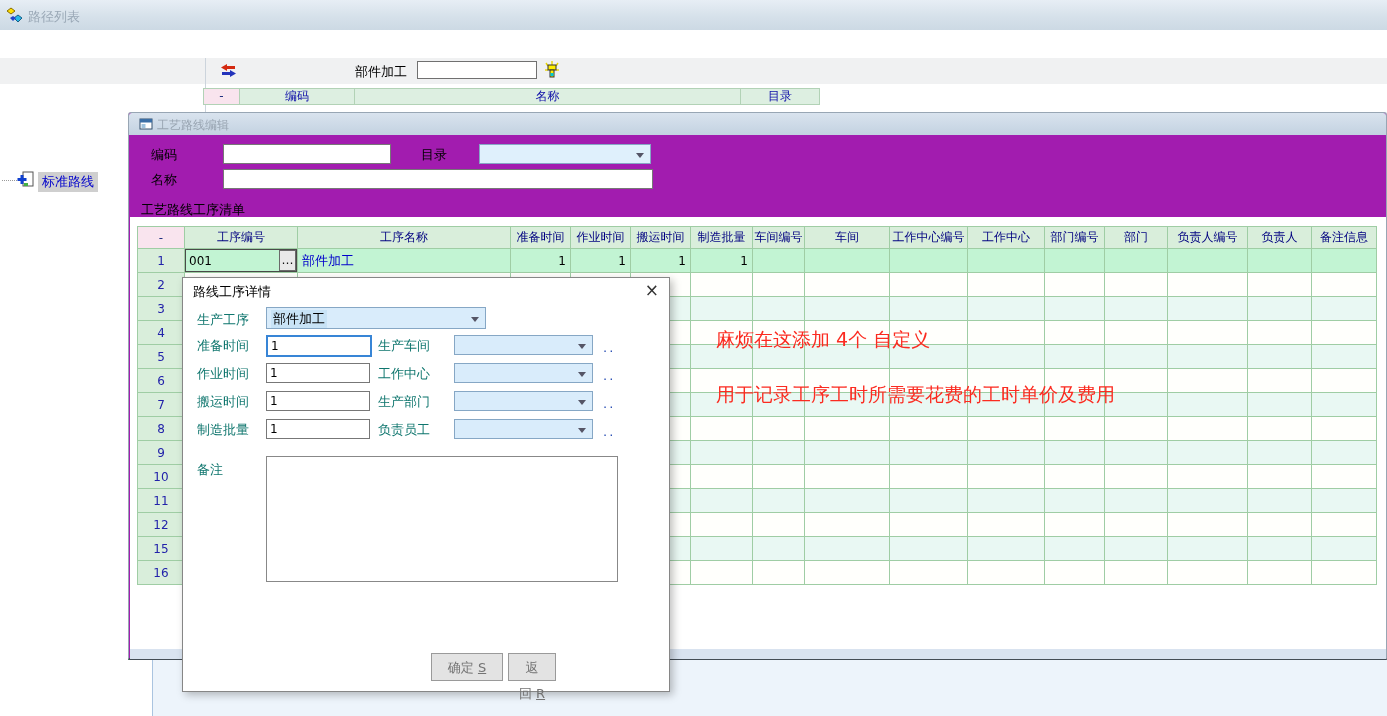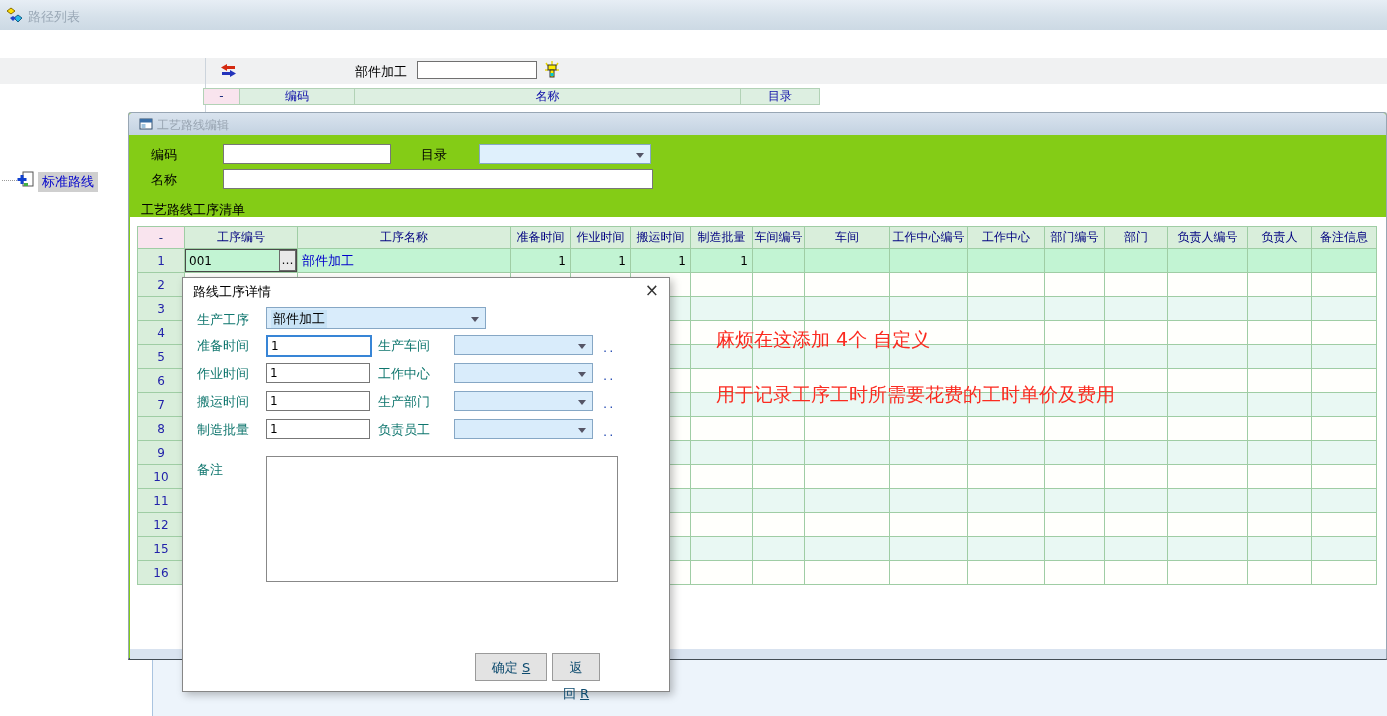--- a/index.html
+++ b/index.html
@@ -28,21 +28,21 @@
   .treelabel{position:absolute;left:38px;top:88px;background:#cfcfcf;color:#0000cc;
     font-size:13px;padding:1px 4px;}
 
   
   .mainhdr{left:203px;top:88px;height:17px;display:flex;}
   .mainhdr .hc{box-sizing:border-box;height:17px;line-height:15px;text-align:center;
     font-size:12px;color:#0d0da8;background:#ddefe1;border:1px solid #b2d2b6;margin-left:-1px;}
   .mainhdr .hc:first-child{margin-left:0;background:#f9e4ee;color:#203080;}
 
   
-  .editdlg{left:128px;top:112px;width:1259px;height:548px;background:#84cc16;
+  .editdlg{left:128px;top:112px;width:1259px;height:548px;background:#a21caf;
     border:1px solid #98a6b4;border-bottom:2px solid #434c55;border-radius:3px 3px 0 0;
     box-sizing:border-box;z-index:10;}
   .ed-title{position:absolute;left:0;top:0;width:100%;height:22px;border-radius:3px 3px 0 0;
     background:linear-gradient(to bottom,#d9e3ee,#c3d2e1);}
   .ed-title .dtext{position:absolute;left:28px;top:4px;color:#98a4b1;font-size:12px;}
   .ed-title .dicon{position:absolute;left:10px;top:4px;}
   .ed-label{position:absolute;font-size:13px;color:#000;}
   .ed-input{position:absolute;height:18px;border:1px solid #777;background:#fff;
     font-size:12px;padding:0 3px;font-family:inherit;}
   .combo{position:absolute;height:20px;background:#dff0fc;border:1px solid #86a7c5;box-sizing:border-box;}
@@ -84,21 +84,21 @@
   .m-close{position:absolute;right:10px;top:2px;font-size:17px;color:#333;cursor:default;}
   .m-label{position:absolute;font-size:13px;color:#0f766e;}
   .m-input{position:absolute;width:96px;height:18px;border:1px solid #777;background:#fff;
     font-size:12px;padding:0 3px;box-sizing:content-box;font-family:inherit;}
   .m-input.focus{border:2px solid #3885d6;}
   .m-combo{background:#d9ecfb;}
   .m-dots{position:absolute;color:#2b50b5;font-size:13px;letter-spacing:2px;}
   .m-textarea{position:absolute;left:83px;top:178px;width:352px;height:126px;border:1px solid #888;
     resize:none;font-family:inherit;font-size:12px;box-sizing:border-box;background:#fff;}
   .m-btn{position:absolute;top:375px;height:28px;background:#e3e3e3;border:1px solid #9a9a9a;
-    color:#0c4a6e;font-size:13px;font-family:inherit;text-align:center;line-height:26px;cursor:default;margin-left:44px;}
+    color:#737373;font-size:13px;font-family:inherit;text-align:center;line-height:26px;cursor:default;}
 
   .bottomband{left:152px;top:660px;width:1235px;height:56px;background:#edf4fb;
     border-left:1px solid #aac4e0;z-index:5;}
 </style>
 </head>
 <body>
 
 <div id="screen">
 
   <div class="abs titlebar">

